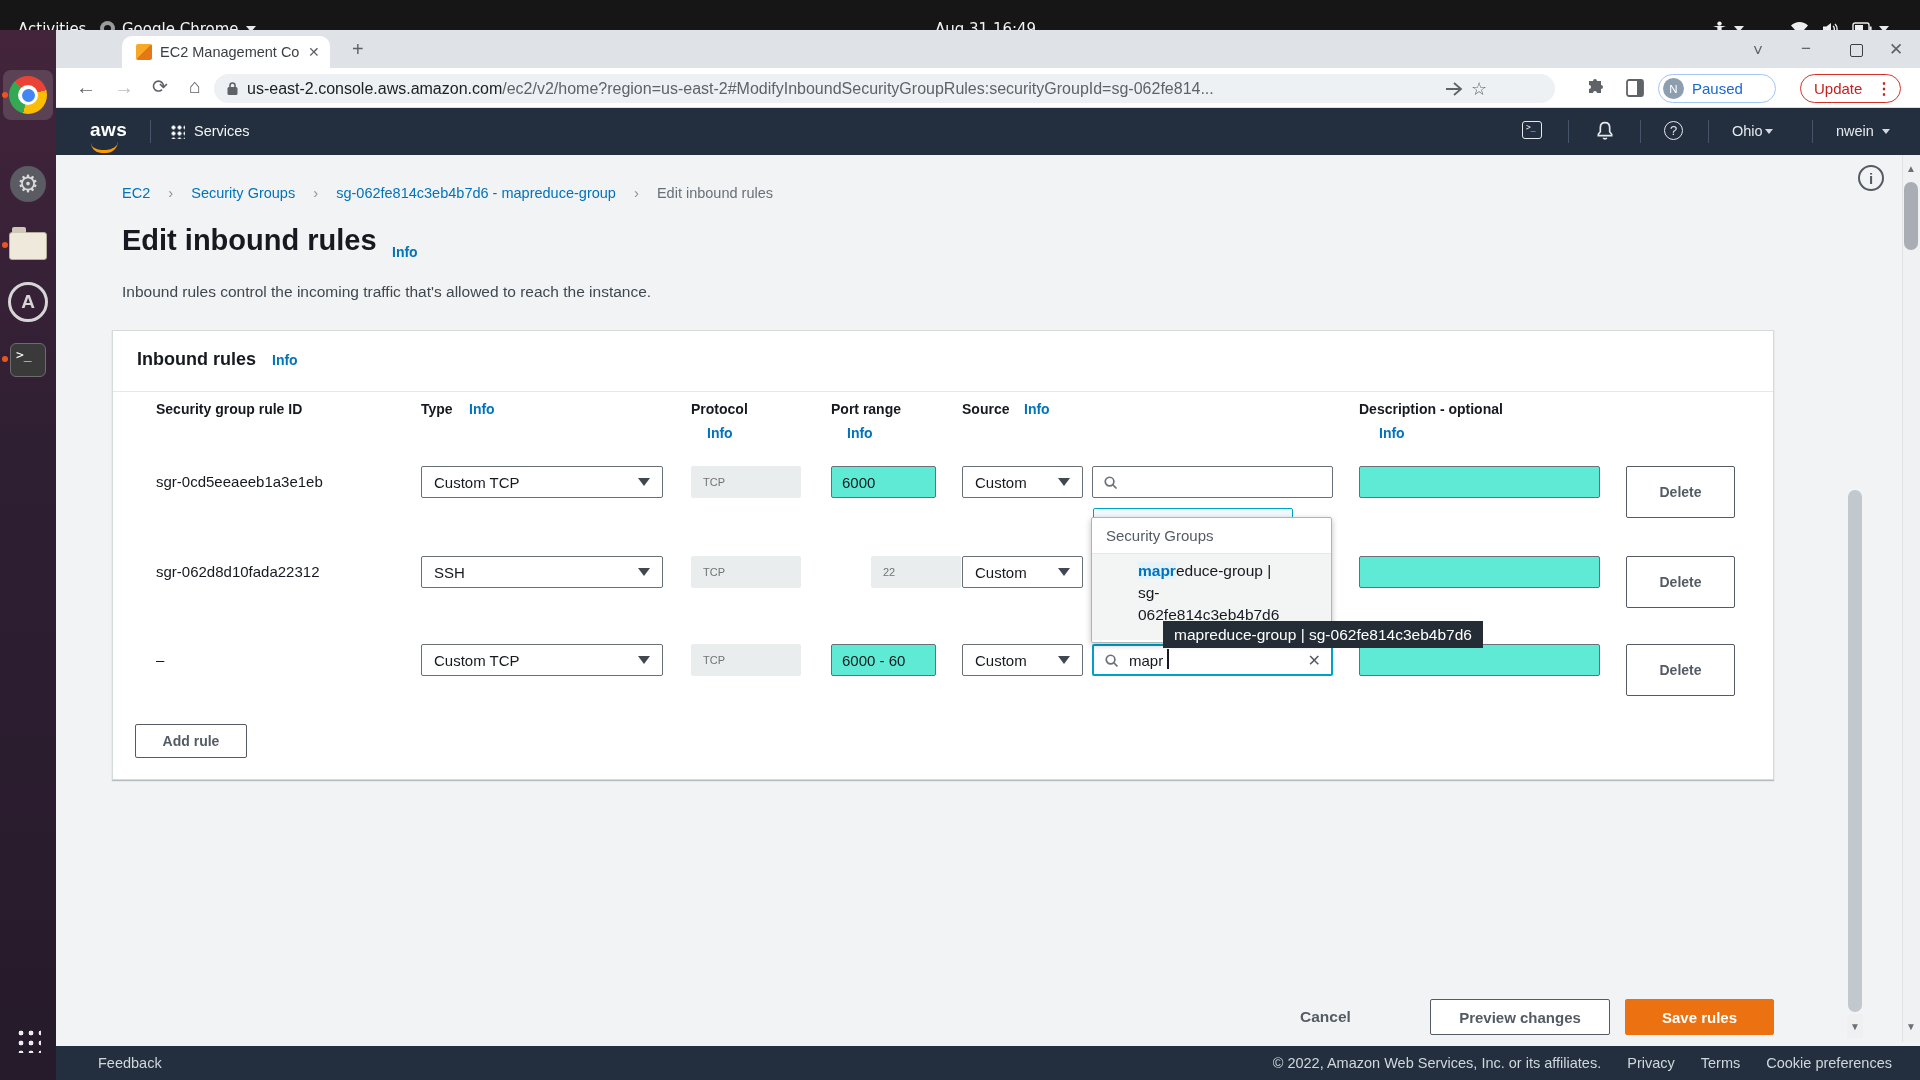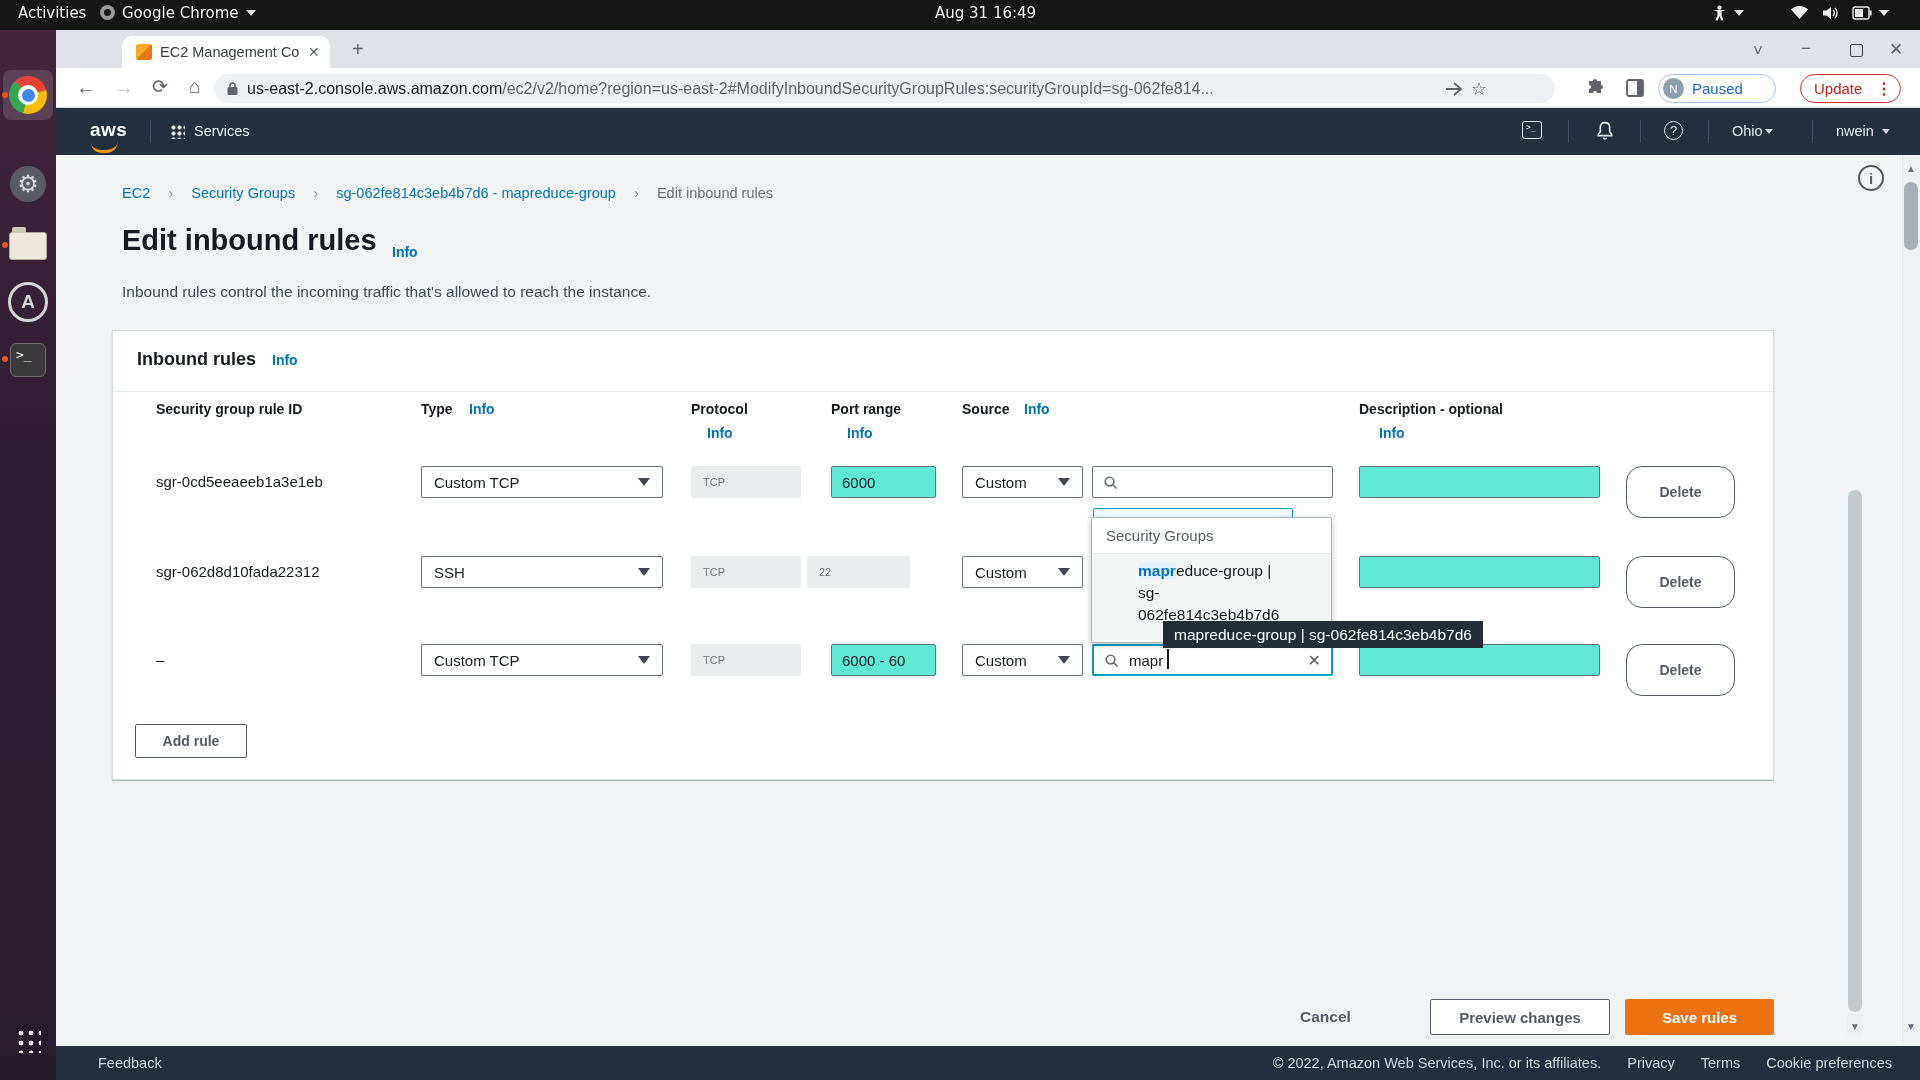--- a/index.html
+++ b/index.html
@@ -1,20 +1,20 @@
 <!DOCTYPE html>
 <html><head>
 <meta charset="utf-8">
 <style>
   html,body{margin:0;padding:0;background:#000;font-family:"Liberation Sans",sans-serif;}
   .screen{position:relative;width:1920px;height:1080px;overflow:hidden;background:#f2f3f4;}
   .abs{position:absolute;}
   
   .topbar{position:absolute;left:0;top:0;width:1920px;height:30px;background:#161616;color:#f2f2f2;font-family:"DejaVu Sans",sans-serif;font-size:15px;}
-  .topbar .itm{position:absolute;top:0;height:25px;display:flex;align-items:center;gap:7px;}
+  .topbar .itm{position:absolute;top:16px;height:25px;display:flex;align-items:center;gap:7px;}
   .mini-caret{width:0;height:0;border-left:5px solid transparent;border-right:5px solid transparent;border-top:6px solid #e8e8e8;}
   
   .dock{position:absolute;left:0;top:30px;width:56px;height:1050px;background:linear-gradient(180deg,#43243b 0%,#2f1f33 40%,#261b2a 100%);}
   .dock .slot{position:absolute;left:8px;width:40px;height:40px;display:flex;align-items:center;justify-content:center;}
   .dock .dot{position:absolute;left:2px;width:6px;height:6px;border-radius:50%;background:#e95420;}
   .chrome-logo{width:38px;height:38px;border-radius:50%;background:conic-gradient(from -45deg,#ea4335 0deg 120deg,#fbbc05 120deg 240deg,#34a853 240deg 360deg);position:relative;}
   .chrome-logo::before{content:"";position:absolute;left:9px;top:9px;width:20px;height:20px;border-radius:50%;background:#fff;}
   .chrome-logo::after{content:"";position:absolute;left:12.5px;top:12.5px;width:13px;height:13px;border-radius:50%;background:#4285f4;}
   .gear-circle{width:36px;height:36px;border-radius:50%;background:#5b5b63;color:#d9d9d9;display:flex;align-items:center;justify-content:center;font-size:24px;}
   .folder{width:36px;height:26px;background:#efe9dc;border-radius:3px;position:relative;border:1px solid #b4ad9c;}
@@ -57,21 +57,21 @@
   .panel{position:absolute;left:112px;top:330px;width:1662px;height:450px;background:#fff;border:1px solid #d5dbdb;box-shadow:0 1px 1px 0 rgba(0,28,36,.25);box-sizing:border-box;}
   .colh{position:absolute;font-size:14px;font-weight:700;color:#16191f;}
   .sel{position:absolute;height:32px;background:#fff;border:1px solid #687078;border-radius:2px;font-size:15px;color:#16191f;display:flex;align-items:center;justify-content:space-between;padding:0 12px;box-sizing:border-box;cursor:pointer;}
   .car{width:0;height:0;border-left:6px solid transparent;border-right:6px solid transparent;border-top:8px solid #414750;}
   .dis{position:absolute;height:32px;background:#e9eded;border-radius:2px;color:#737373;font-size:11px;display:flex;align-items:center;padding:0 12px;box-sizing:border-box;}
   .inp{position:absolute;height:32px;background:#5eead4;border:1px solid #687078;border-radius:2px;font-size:15px;color:#16191f;padding:0 10px;box-sizing:border-box;font-family:inherit;outline:none;}
   .srch{position:absolute;height:32px;background:#fff;border:1px solid #687078;border-radius:2px;display:flex;align-items:center;padding:0 10px;box-sizing:border-box;gap:8px;}
   .srch input{flex:1;border:none;outline:none;font-size:15px;color:#16191f;font-family:inherit;background:transparent;min-width:0;}
   .idtxt{position:absolute;font-size:15px;color:#16191f;}
   .btn2{position:absolute;background:#fff;border:1px solid #545b64;border-radius:2px;color:#545b64;font-weight:700;font-size:14px;display:flex;align-items:center;justify-content:center;box-sizing:border-box;cursor:pointer;}
-  .del{word-break:break-all;line-height:20px;padding:0 29px;text-align:center;border-radius:16px;}
+  .del{word-break:break-all;line-height:20px;padding:0 29px;text-align:center;}
   
   .chip{position:absolute;left:1093px;top:508px;width:200px;height:30px;background:#f1faff;border:1px solid #00a1c9;border-radius:2px;z-index:3;box-sizing:border-box;}
   .ddown{position:absolute;left:1091px;top:517px;width:241px;height:126px;background:#fff;border:1px solid #aab7b8;border-radius:2px;box-shadow:0 2px 6px rgba(0,0,0,.25);z-index:5;box-sizing:border-box;}
   .ddhead{padding:9px 14px;font-size:15px;color:#545b64;border-bottom:1px solid #e4e9e9;}
   .dditem{background:#f3f4f4;height:86px;padding:6px 0 0 46px;box-sizing:border-box;cursor:pointer;}
   .dditem .txt{display:block;width:148px;font-size:15.5px;line-height:22px;color:#16191f;word-wrap:break-word;}
   .match{font-weight:700;color:#0073bb;background:#e4f3fa;}
   .tooltip{position:absolute;left:1163px;top:621px;z-index:30;background:#242d36;color:#fff;font-size:15.5px;line-height:27px;padding:0 11px;white-space:nowrap;}
   .caretbar{position:absolute;left:1167px;top:649px;width:1.5px;height:20px;background:#16191f;z-index:6;}
   
@@ -286,21 +286,21 @@
     </div>
     <input class="inp" style="left: 1246px; top: 135px; width: 241px;" value="">
     <div class="btn2 del" style="left:1513px;top:135px;width:109px;height:52px;">Delete</div>
 
     <div class="idtxt" style="left:43px;top:232px;">sgr-062d8d10fada22312</div>
     <div class="sel" style="left:308px;top:225px;width:242px;">
         <span>SSH</span>
         <span class="car"></span>
       </div>
     <div class="dis" style="left:578px;top:225px;width:110px;">TCP</div>
-    <div class="dis" style="left:694px;top:225px;width:103px;">22</div>
+    <div class="dis" style="left:758px;top:225px;width:90px;">22</div>
     <div class="sel" style="left:849px;top:225px;width:121px;">
         <span>Custom</span>
         <span class="car"></span>
       </div>
     <input class="inp" style="left: 1246px; top: 225px; width: 241px;" value="">
     <div class="btn2 del" style="left:1513px;top:225px;width:109px;height:52px;">Delete</div>
 
     <div class="idtxt" style="left:43px;top:320px;">–</div>
     <div class="sel" style="left:308px;top:313px;width:242px;">
         <span>Custom TCP</span>

